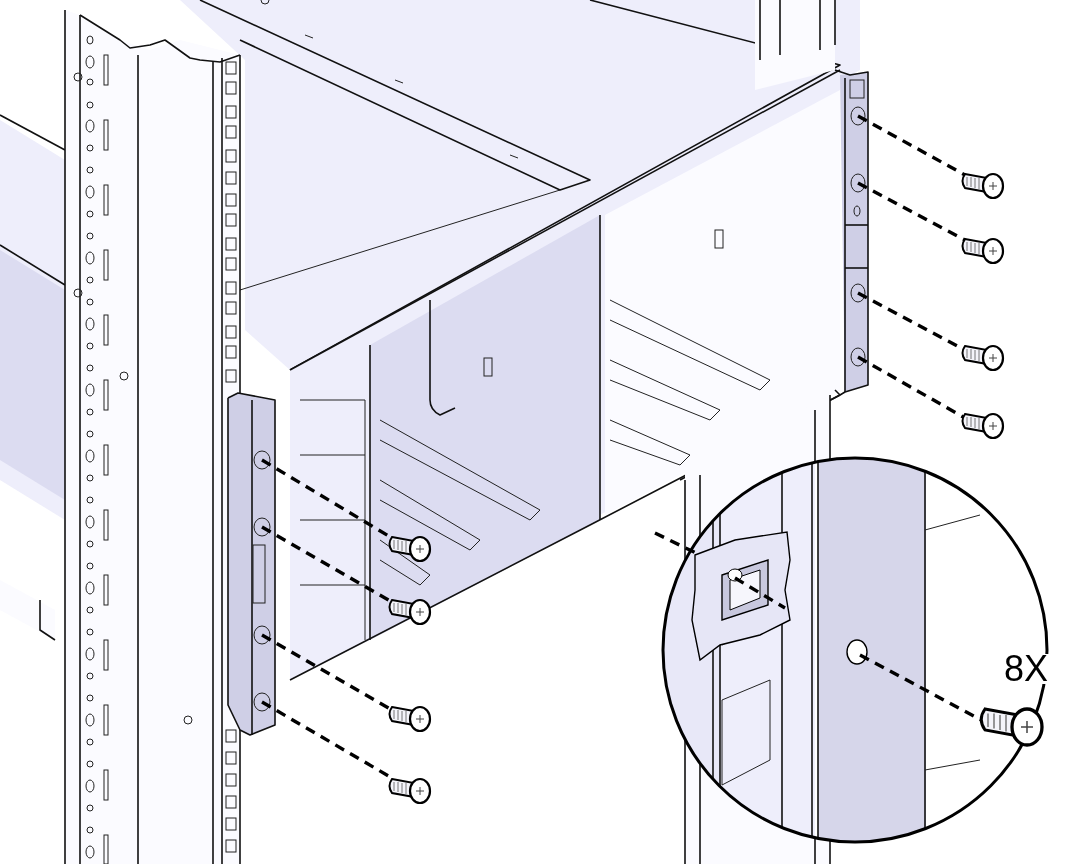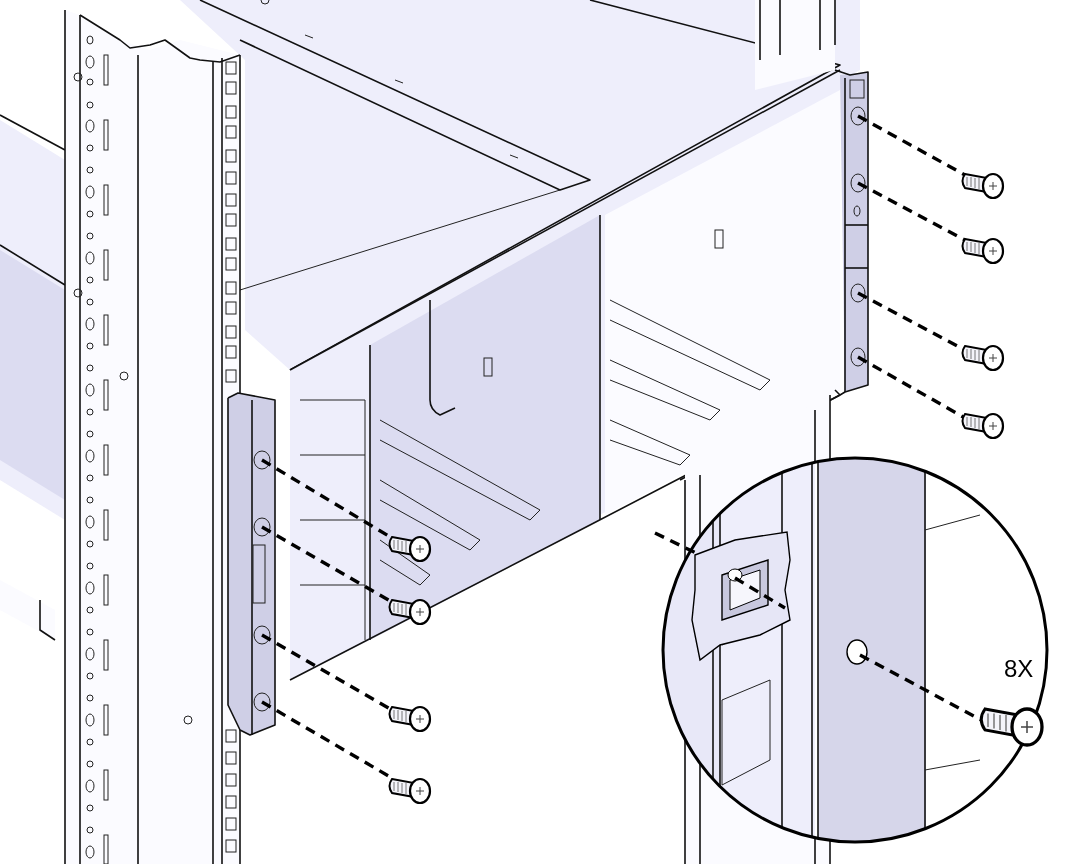--- a/index.html
+++ b/index.html
@@ -5,21 +5,21 @@
   html,body{margin:0;padding:0;background:#ffffff;}
   #stage{position:relative;width:1080px;height:864px;overflow:hidden;background:#fff;font-family:"Liberation Sans",sans-serif;}
   svg{position:absolute;left:0;top:0;}
   .ln{stroke:#111;stroke-width:1.6;fill:none;stroke-linejoin:round;}
   .thin{stroke:#222;stroke-width:1;fill:none;}
   .dash{stroke:#000;stroke-width:3.4;fill:none;stroke-dasharray:10 7;}
   .lav{fill:#eeeefb;}
   .lav2{fill:#dcdcf1;}
   .lav3{fill:#cfcfe6;}
   .white{fill:#fbfbff;}
-  #qty{position:absolute;left:1002px;top:654px;font-size:24px;color:#000;background:#fff;padding:0 2px;line-height:30px;}
+  #qty{position:absolute;left:1002px;top:654px;font-size:36px;color:#000;background:#fff;padding:0 2px;line-height:30px;}
 </style>
 </head>
 <body>
 
 <div id="stage">
 <svg width="1080" height="864" viewBox="0 0 1080 864">
 
   <g>
     <polygon class="lav" points="0,120 65,160 65,520 0,480"></polygon>
     <polygon class="lav2" points="0,250 65,290 65,500 0,460"></polygon>

